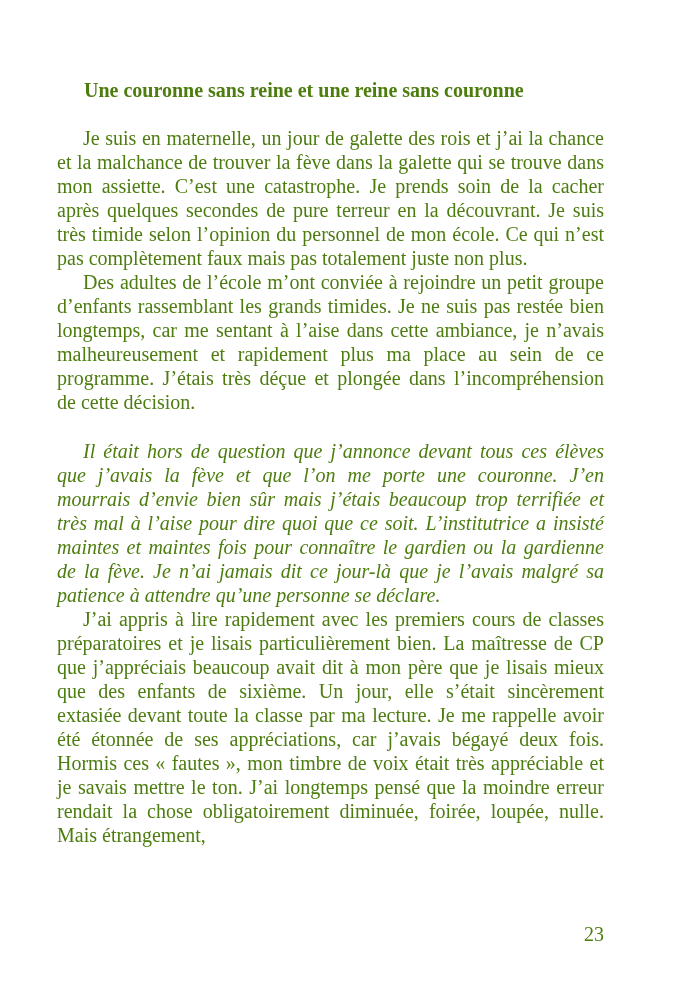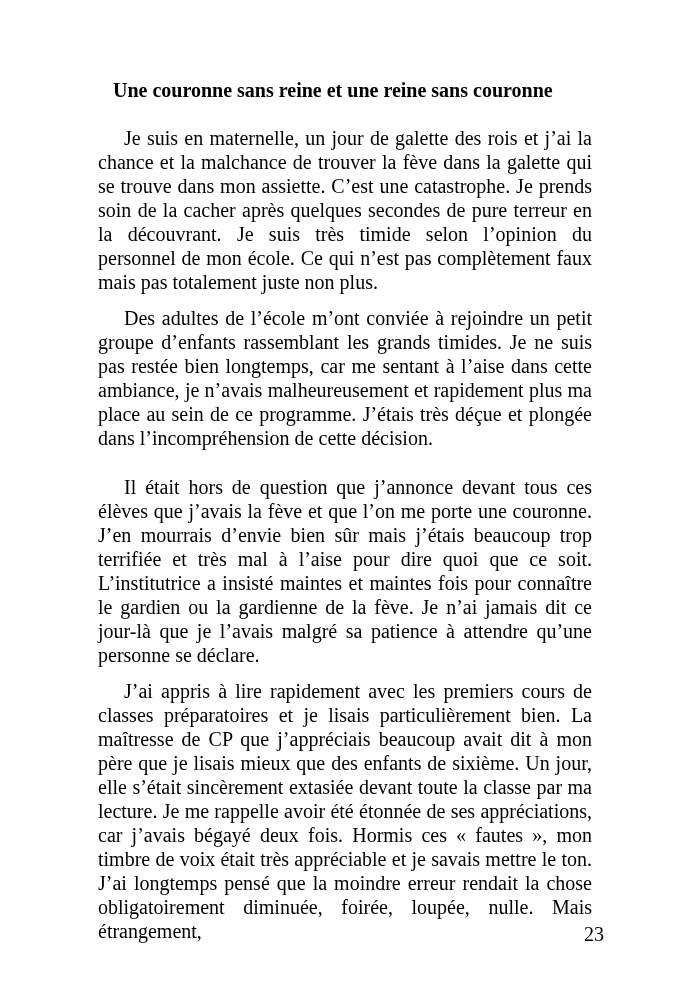--- a/index.html
+++ b/index.html
@@ -6,44 +6,45 @@
     margin: 0;
     padding: 0;
     background: #ffffff;
   }
   .page {
     position: relative;
     width: 700px;
     height: 992px;
     margin: 0 auto;
     background: #ffffff;
-    color: #000000;
+    color: #4d7c0f;
     font-family: "Liberation Serif", "DejaVu Serif", serif;
     font-size: 20px;
     line-height: 24px;
     box-sizing: border-box;
-    padding: 78px 96px 0 86px;
+    padding: 78px 96px 0 57px;
     overflow: hidden;
   }
   .chapter-title {
     font-size: 20px;
     line-height: 24px;
     font-weight: bold;
     margin: 0 0 24px 0;
     padding: 0;
     text-indent: 27px;
   }
   .body-par {
-    margin: 12px;
+    margin: 0;
     padding: 0;
     text-align: justify;
     text-indent: 26px;
   }
   .body-par.spaced {
     margin-top: 25px;
+    font-style: italic;
   }
   .section-heading {
     font-size: 20px;
     line-height: 24px;
     font-weight: bold;
     margin: 25px 0 24px 0;
     padding: 0;
     text-indent: 27px;
   }
   .page-number {

